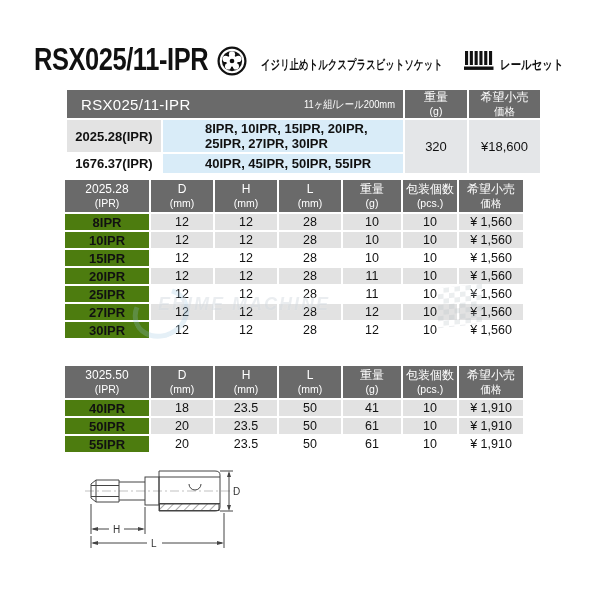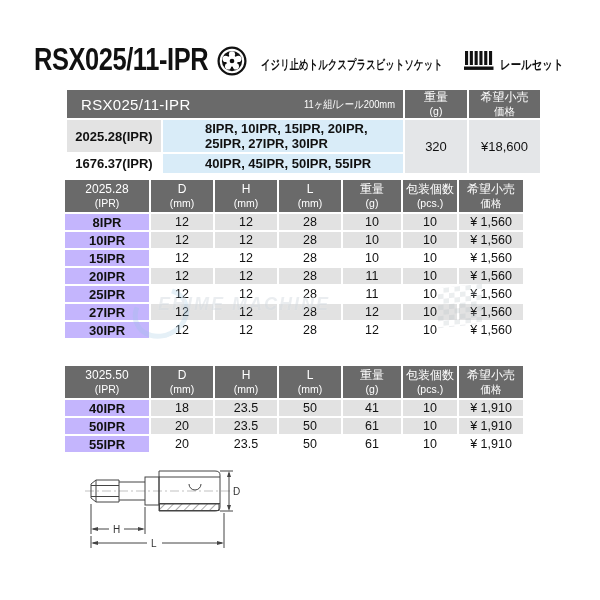--- a/index.html
+++ b/index.html
@@ -34,21 +34,21 @@
   .cell-model-2{background:#ffffff;font-weight:bold;height:19px;}
   .cell-bits{background:#d9ecf8;text-align:left !important;padding-left:42px !important;
              font-weight:bold;font-size:13.5px;line-height:1.18;}
   .cell-span{background:#e4e6e8;}
 
   
   #table-2025{left:63px;top:178px;}
   #table-3025{left:63px;top:364px;}
   .spec th.hdr{height:32px;}
   .spec td{height:16px;font-size:12.5px;text-align:center;line-height:1;}
-  .spec th.rowlbl{background:#c4b5fd;font-weight:bold;font-size:13px;text-align:center;}
+  .spec th.rowlbl{background:#4d7c0f;font-weight:bold;font-size:13px;text-align:center;}
   .spec tr.g td{background:#e2e2e2;}
   .spec tr.w td{background:#ffffff;}
 
   
   .watermark{position:absolute;left:70px;top:276px;width:430px;height:62px;
              pointer-events:none;opacity:.55;z-index:5;}
   .wm-top{position:absolute;left:95px;top:6px;font-size:10.5px;letter-spacing:3.5px;
           color:#c7ccd1;white-space:nowrap;}
   .wm-main{position:absolute;left:88px;top:18px;font-size:18px;font-weight:bold;font-style:italic;
            letter-spacing:2px;color:rgba(186,197,206,.55);white-space:nowrap;

